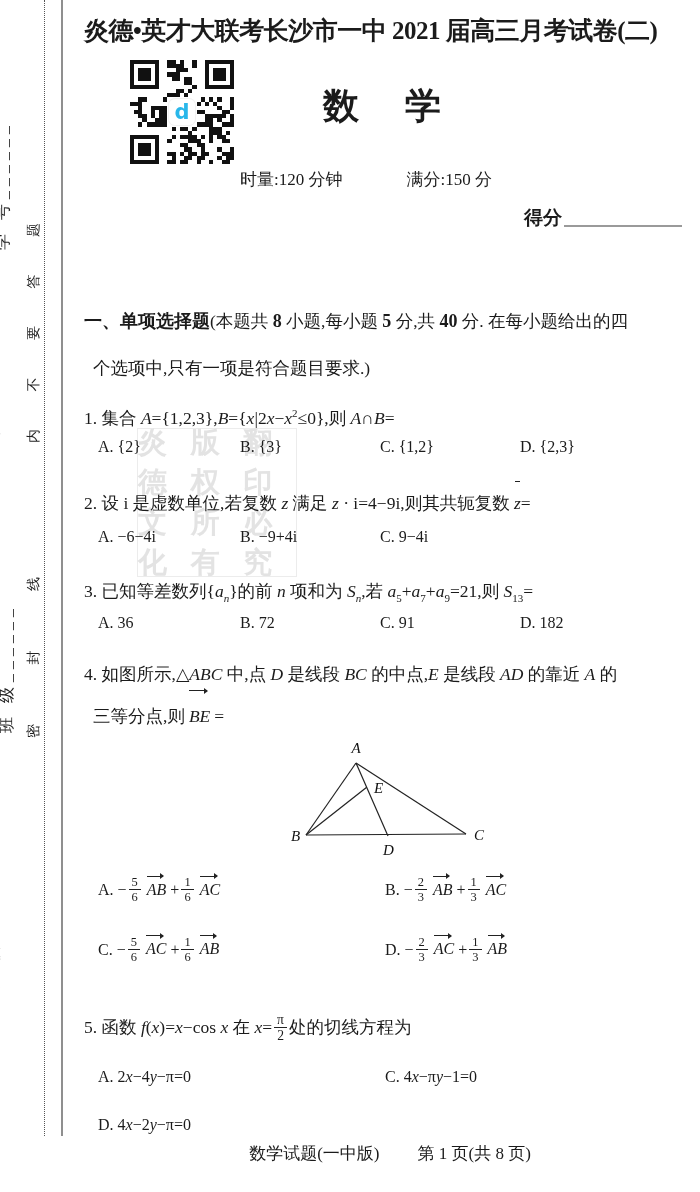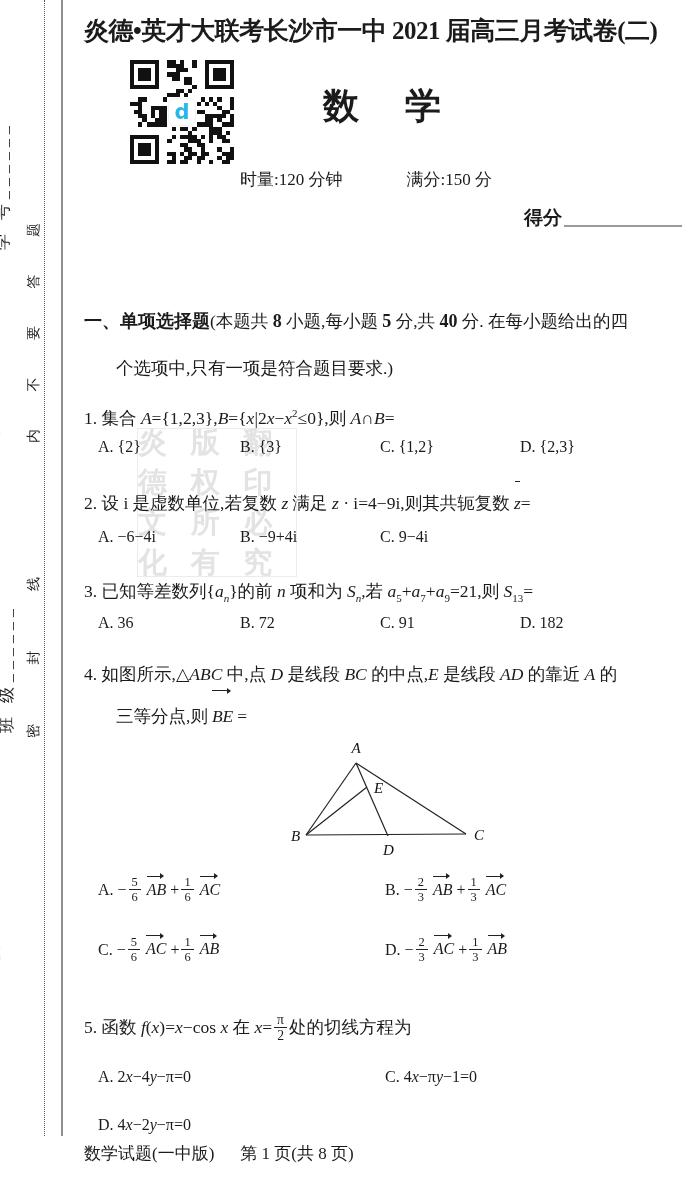--- a/index.html
+++ b/index.html
@@ -27,21 +27,21 @@
       display:flex;align-items:center;justify-content:center;color:#29b7ea;font-weight:bold;
       font-size:21px;font-family:"DejaVu Sans",sans-serif;box-shadow:0 0 0 1px #f2f2f2}
   .subject{left:323px;top:82px;font-size:36px;font-weight:900;letter-spacing:46px;white-space:nowrap}
   .meta{left:240px;top:168px;display:flex;gap:64px;font-size:17px}
   .score{left:524px;top:205px;font-size:19px;font-weight:bold;font-family:"Liberation Sans","DejaVu Sans",sans-serif}
   .scoreline{display:inline-block;width:118px;height:2px;background:#9a9a9a;transform:translateY(3px);margin-left:2px}
   
   .sect{left:84px;top:298px;width:612px;line-height:47px;font-size:17.5px}
   .sect b{font-size:18px}
   .stem{left:84px;width:612px;font-size:17.5px;line-height:42px}
-  .ind{margin-left:32px}
+  .ind{margin-left:9px}
   .opts{left:84px;width:612px;display:grid;font-size:16px;padding-left:14px;box-sizing:border-box}
   .c4{grid-template-columns:142px 140px 140px auto}
   .c2{grid-template-columns:287px auto}
   .g28{row-gap:30px}
   .g16{row-gap:30px}
   i{font-family:"Liberation Serif","DejaVu Serif",serif}
   sub,sup{font-size:11px}
   
   .fr{display:inline-flex;flex-direction:column;text-align:center;vertical-align:middle;
       line-height:1.15;font-size:0.78em;margin:0 2px;transform:translateY(-1px)}
@@ -51,21 +51,21 @@
   .vec{position:relative;display:inline-block;font-style:italic;margin:0 3px;padding:0 1px}
   .vec::before{content:"";position:absolute;top:-5px;left:1px;right:4px;border-top:1.2px solid #222}
   .vec::after{content:"";position:absolute;top:-7.5px;right:0;border:3px solid transparent;border-left:4px solid #222}
   
   .bar{position:relative;display:inline-block}
   .bar::before{content:"";position:absolute;top:-1px;left:1px;right:1px;border-top:1.2px solid #222}
   
   .fig{left:253px;top:733px}
   .fig text{font-style:italic;font-size:15px;fill:#111;font-family:"Liberation Serif","DejaVu Serif",serif}
   .fig line{stroke:#222;stroke-width:1.2}
-  .footer{left:84px;top:1142px;width:612px;display:flex;justify-content:flex-start;gap:26px;font-size:17px}
+  .footer{left:84px;top:1142px;width:612px;display:flex;justify-content:center;gap:38px;font-size:17px}
 </style>
 </head>
 <body>
 
 <div class="wm">
   <span>炎德文化</span>
   <span>版权所有</span>
   <span>翻印必究</span>
 </div>
 

